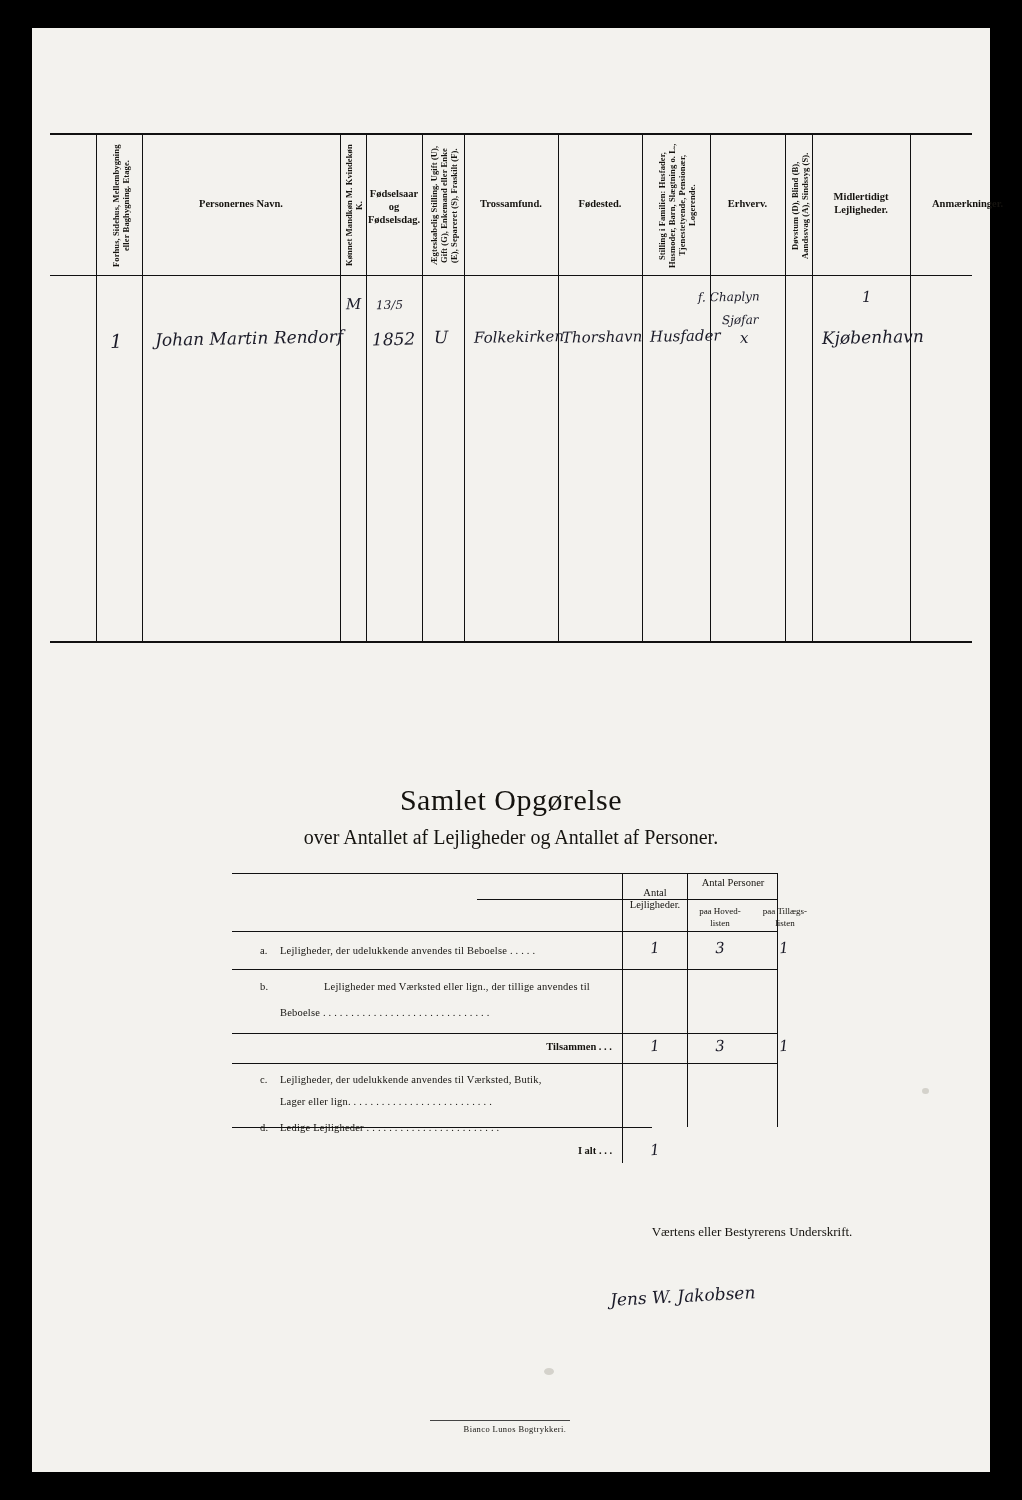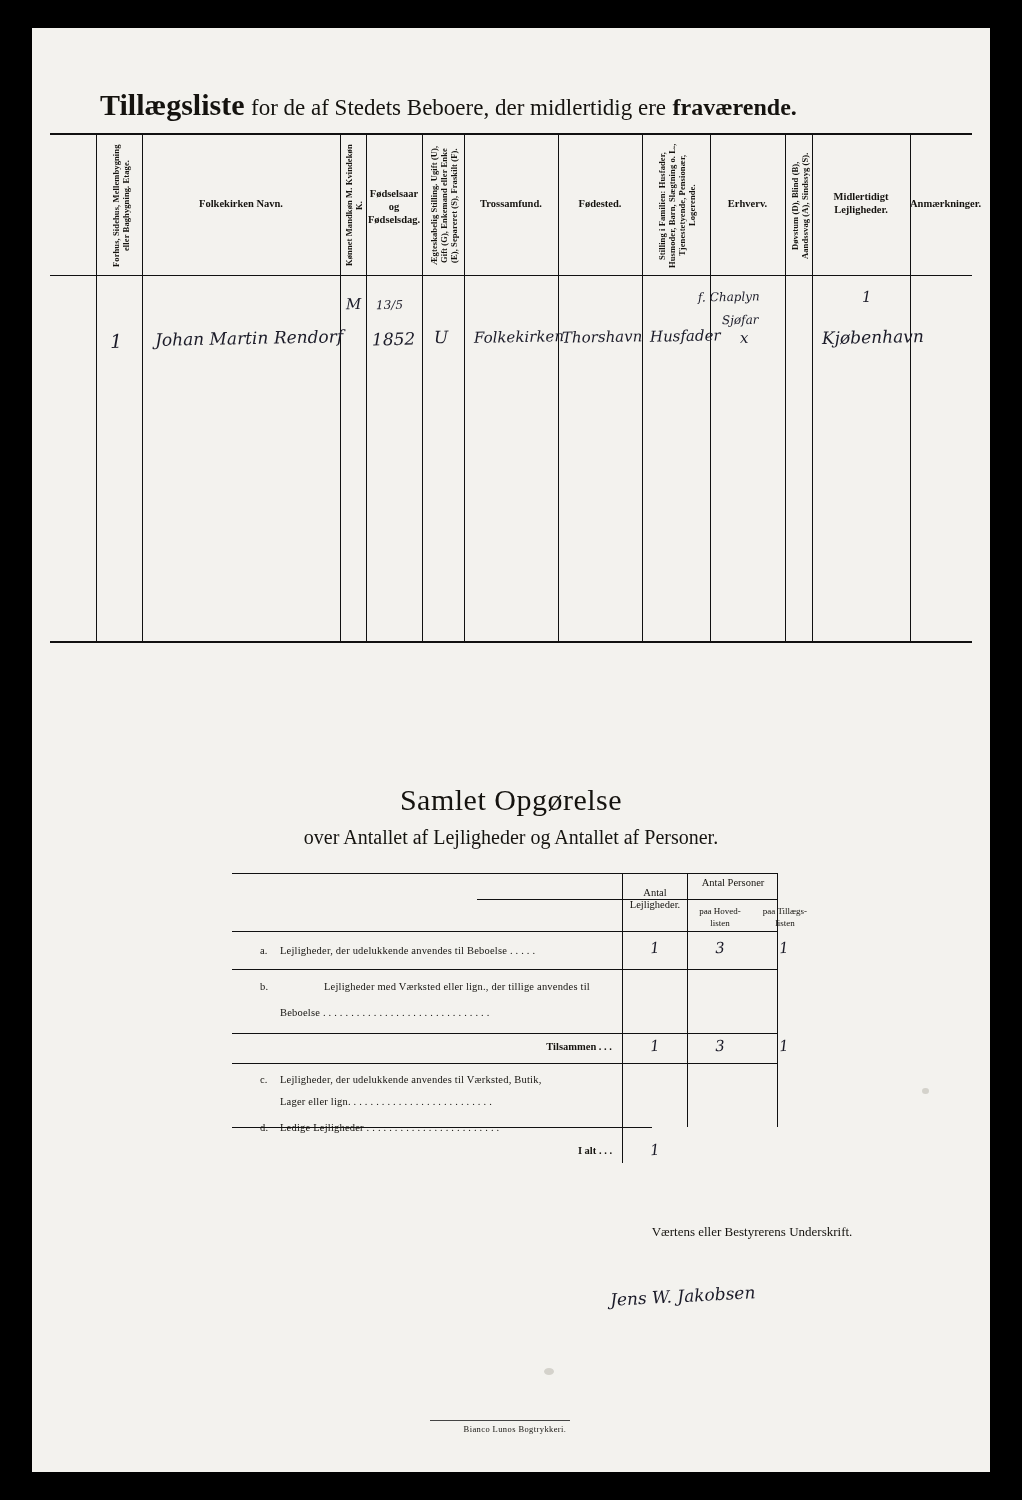--- a/index.html
+++ b/index.html
@@ -202,25 +202,20 @@
     position: absolute;
     border-radius: 50%;
     background: rgba(120,115,100,0.25);
   }
 </style>
 </head>
 <body>
 
 <div id="page">
 
-  <div class="main-title">
-    <span class="big">Tillægsliste</span>
-    <span class="mid">for de af Stedets Beboere, der midlertidig ere</span>
-    <span class="bold-end">fraværende.</span>
-  </div>
 
   <div id="maintable">
 
     <div class="headline" style="top:140px;"></div>
 
     <div class="colline" style="left:46px;"></div>
     <div class="colline" style="left:92px;"></div>
     <div class="colline" style="left:290px;"></div>
     <div class="colline" style="left:316px;"></div>
     <div class="colline" style="left:372px;"></div>
@@ -235,35 +230,35 @@
     <div class="vhead" style="left:50px; width:42px;">Forhus, Sidehus, Mellembygning eller Baghygning. Etage.</div>
 
     <div class="vhead" style="left:292px; width:24px;">Kønnet Mandkøn M. Kvindekøn K.</div>
 
     <div class="vhead" style="left:374px; width:40px;">Ægteskabelig Stilling. Ugift (U), Gift (G), Enkemand eller Enke (E), Separeret (S), Fraskilt (F).</div>
 
     <div class="vhead" style="left:594px; width:66px;">Stilling i Familien: Husfader, Husmoder, Barn, Slægtning o. L., Tjenestetyende, Pensionær, Logerende.</div>
 
     <div class="vhead" style="left:737px; width:25px;">Døvstum (D), Blind (B), Aandssvag (A), Sindssyg (S).</div>
 
-    <div class="hhead" style="left:92px; top:62px; width:198px;">Folkekirken Navn.</div>
+    <div class="hhead" style="left:92px; top:62px; width:198px;">Personernes Navn.</div>
 
     <div class="hhead" style="left:316px; top:52px; width:56px;">
       <span>Fødselsaar og Fødselsdag.</span>
     </div>
 
     <div class="hhead" style="left:414px; top:62px; width:94px;">Trossamfund.</div>
 
     <div class="hhead" style="left:508px; top:62px; width:84px;">Fødested.</div>
 
     <div class="hhead" style="left:660px; top:62px; width:75px;">Erhverv.</div>
 
     <div class="hhead" style="left:762px; top:55px; width:98px;">Midlertidigt Lejligheder.</div>
 
-    <div class="hhead" style="left:860px; top:62px; width:60px;">Anmærkninger.</div>
+    <div class="hhead" style="left:860px; top:62px; width:60px;padding-left:22px;">Anmærkninger.</div>
 
     <div class="hw" style="left:60px; top:195px; font-size:19px;">1</div>
 
     <div class="hw" style="left:105px; top:193px; font-size:17px;">Johan Martin Rendorf</div>
 
     <div class="hw" style="left:296px; top:160px; font-size:15px;">M</div>
 
     <div class="hw small" style="left:326px; top:163px;">13/5</div>
 
     <div class="hw" style="left:322px; top:194px;">1852</div>

